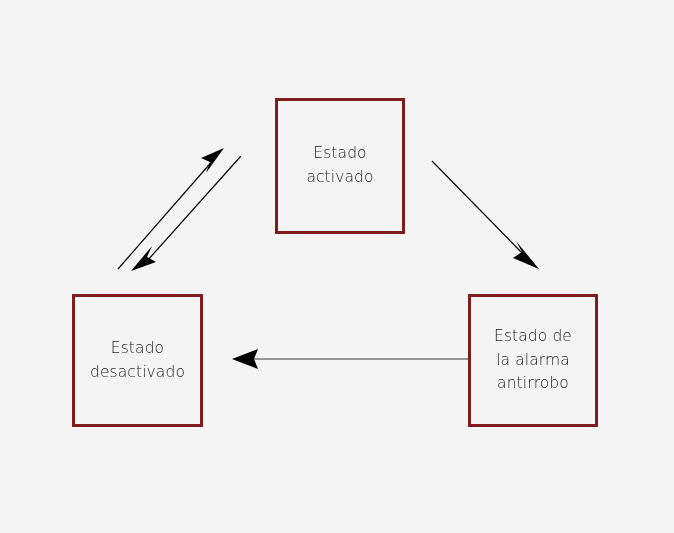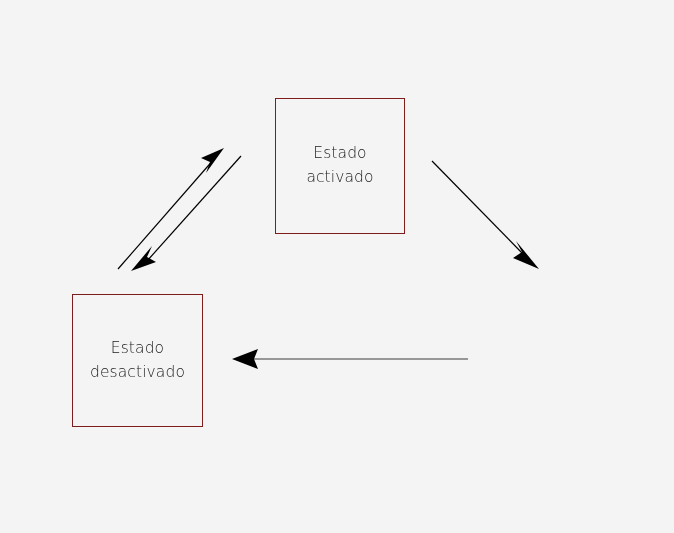--- a/index.html
+++ b/index.html
@@ -22,21 +22,21 @@
   .edge-layer {
     position: absolute;
     left: 0;
     top: 0;
     width: 674px;
     height: 533px;
   }
   .state-box {
     position: absolute;
     box-sizing: border-box;
-    border: 1px solid #7f1d1d;
+    border: 3px solid #7f1d1d;
     background: transparent;
     display: flex;
     align-items: center;
     justify-content: center;
     text-align: center;
   }
   .state-label {
     font-family: "DejaVu Sans", sans-serif;
     font-size: 15.5px;
     font-weight: 300;
@@ -95,14 +95,19 @@
   <div class="state-box" id="box-activado">
     <span class="state-label">Estado
 activado</span>
   </div>
 
   <div class="state-box" id="box-desactivado">
     <span class="state-label">Estado
 desactivado</span>
   </div>
 
+  <div class="state-box" id="box-alarma">
+    <span class="state-label">Estado de
+la alarma
+antirrobo</span>
+  </div>
 
 </div>
 
 </body></html>

